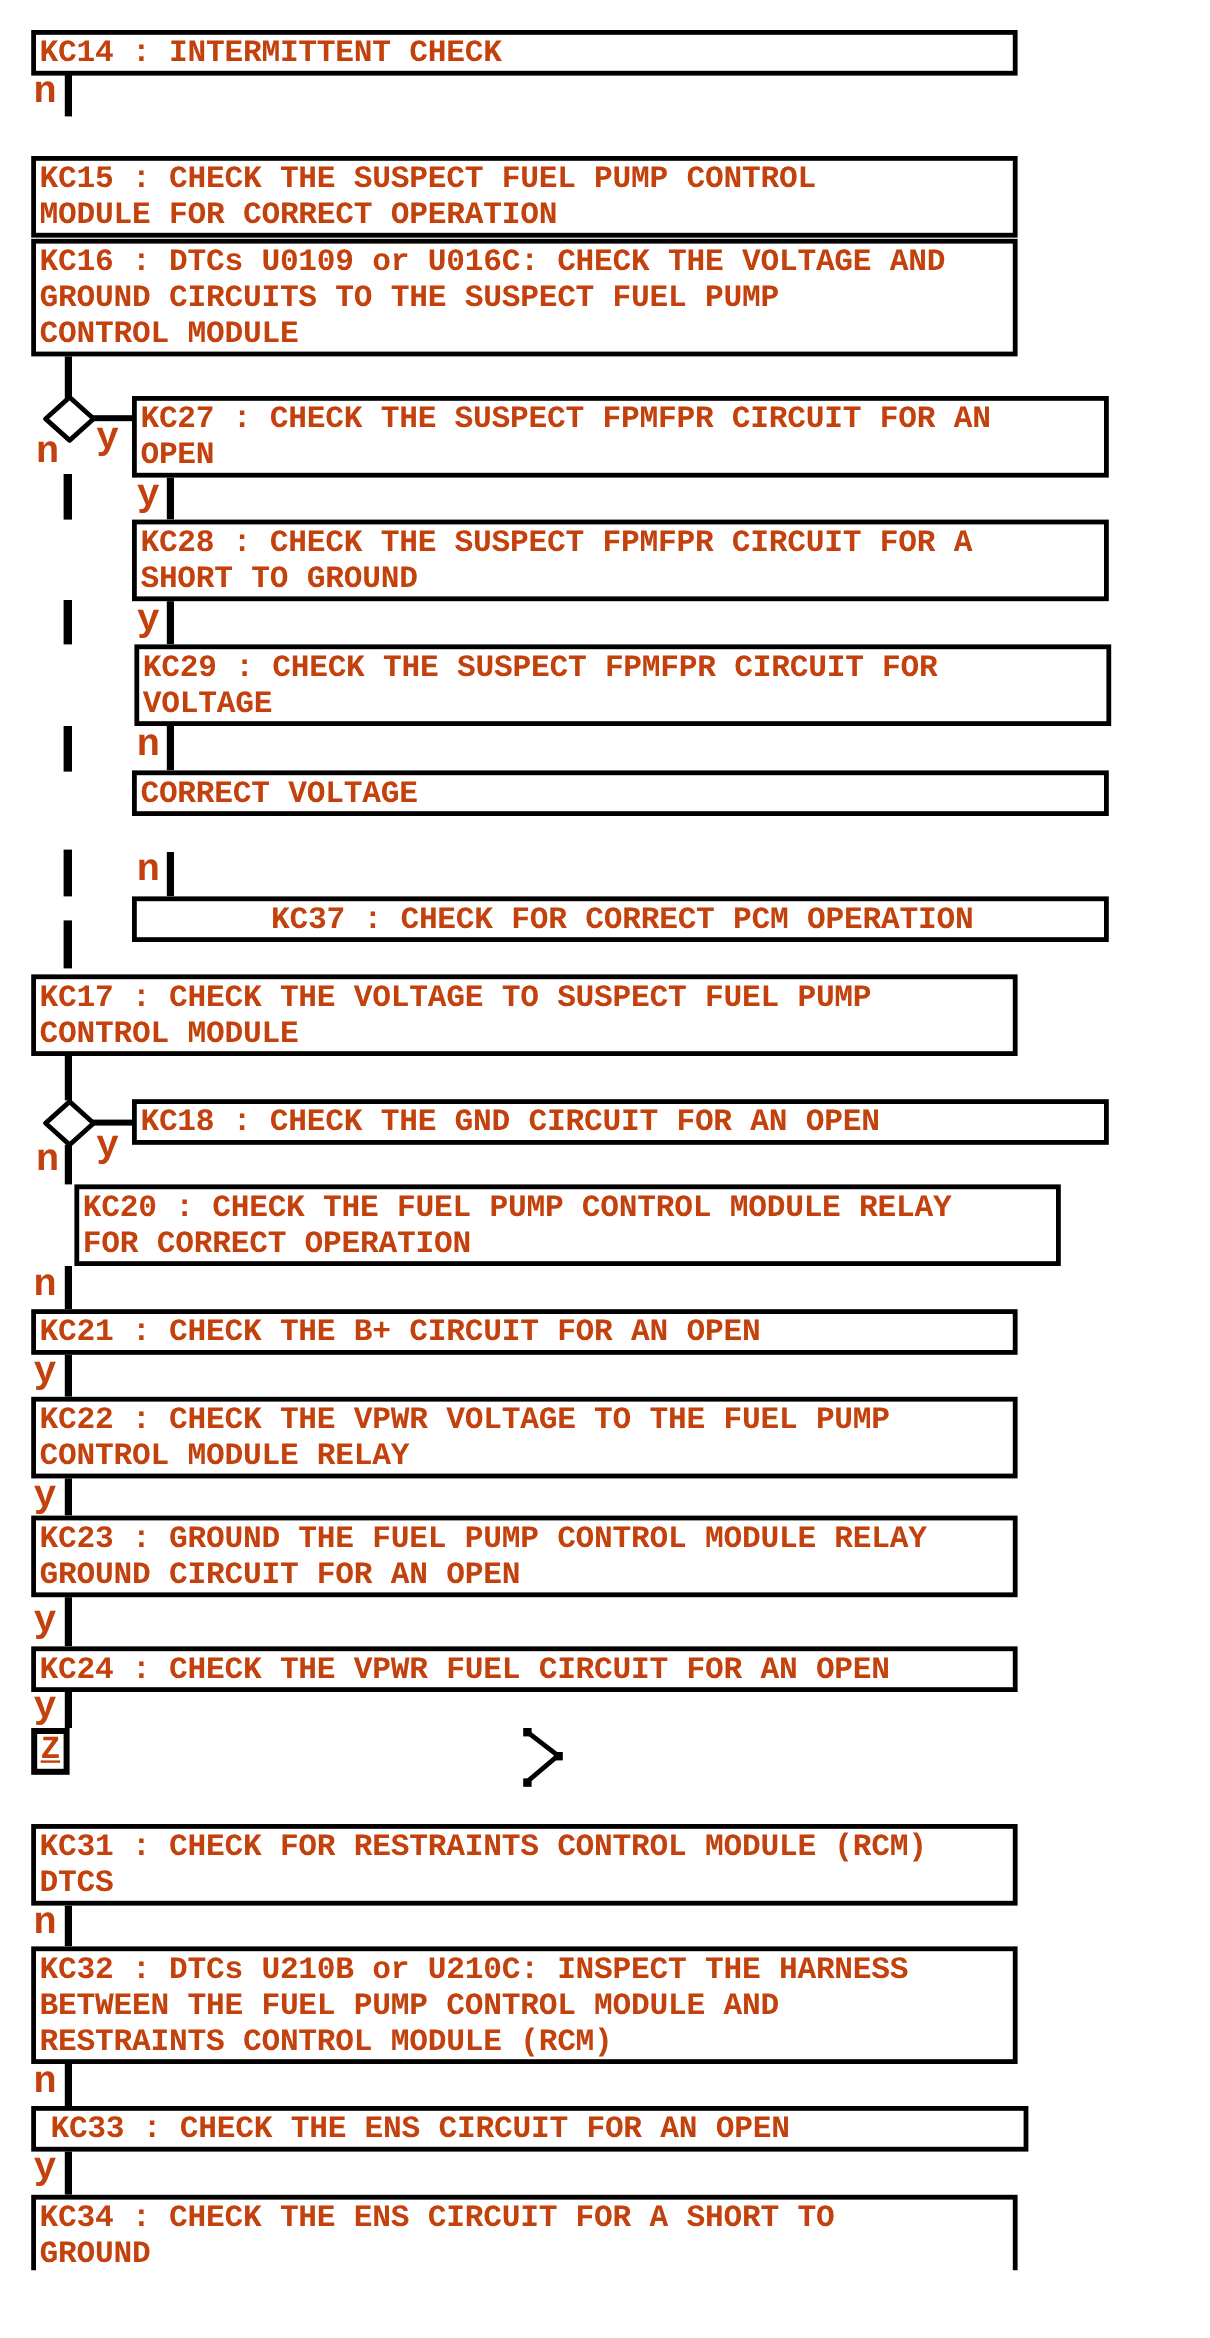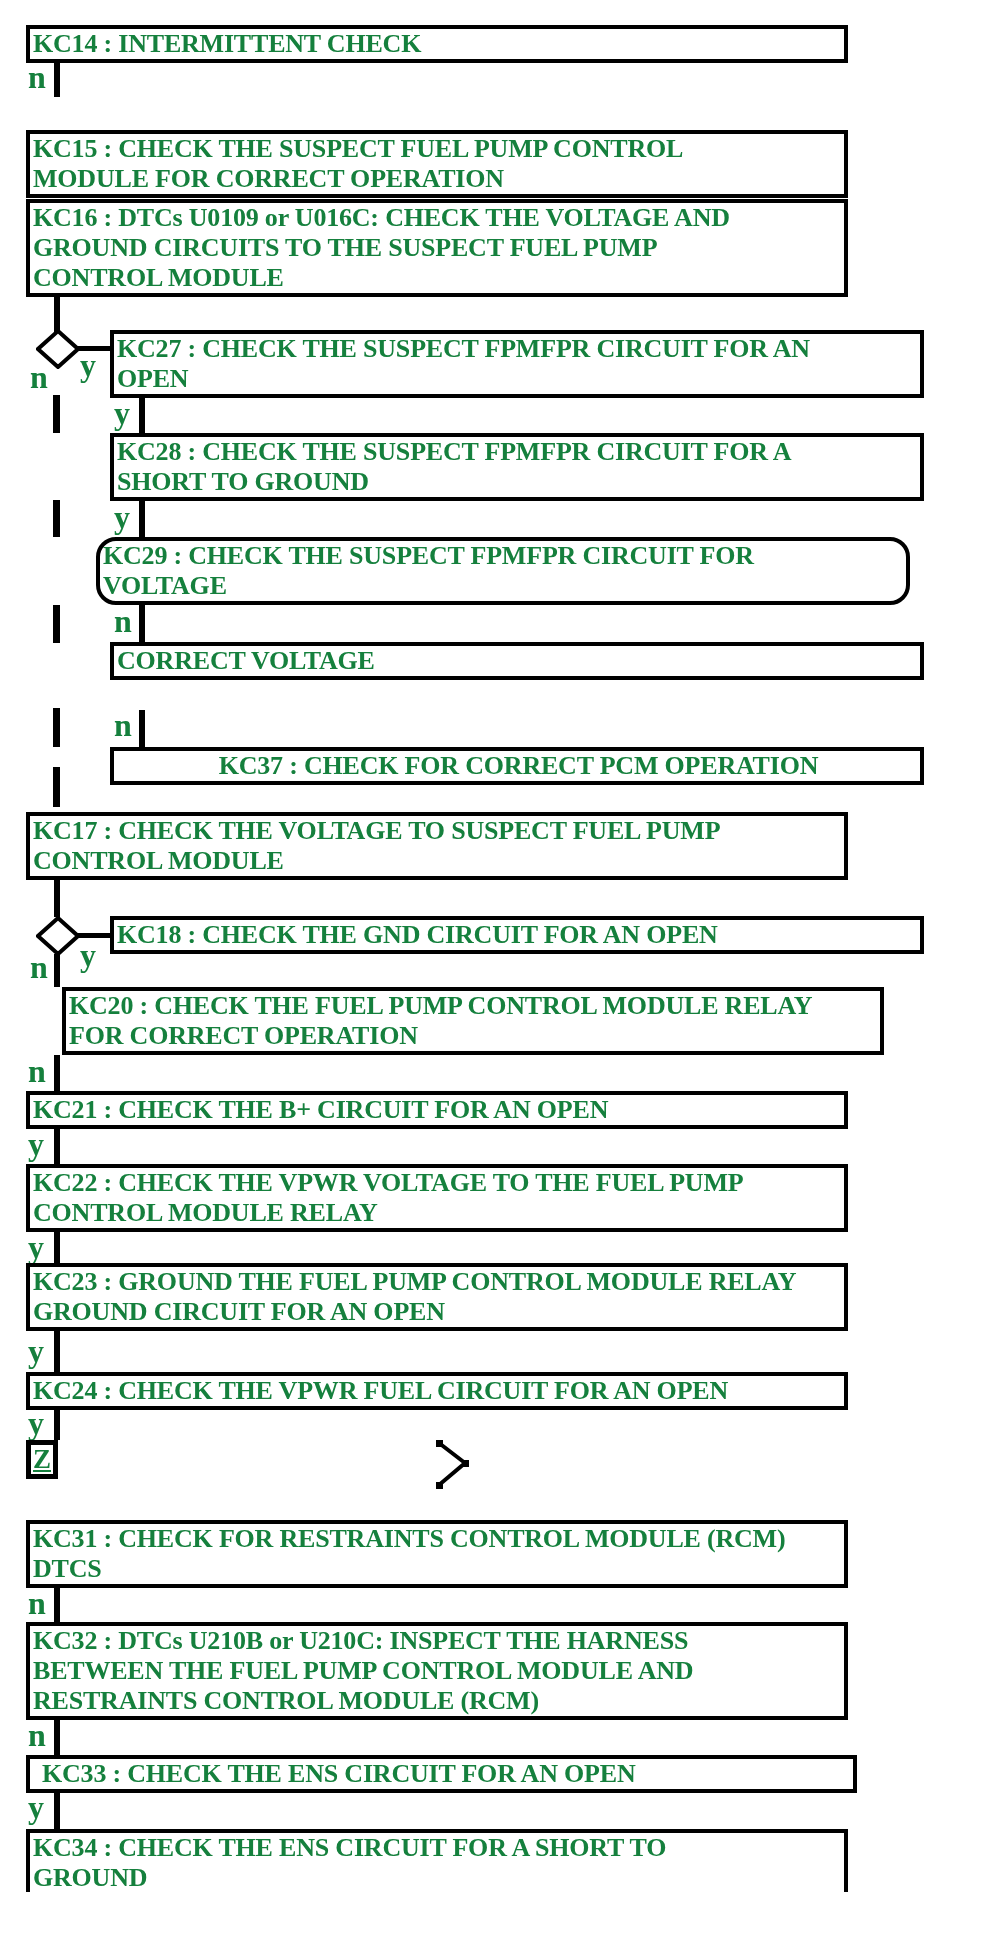--- a/index.html
+++ b/index.html
@@ -1,18 +1,18 @@
 <!DOCTYPE html>
 <html><head>
 <meta charset="utf-8">
 <style>
   html,body{margin:0;padding:0;background:#ffffff;}
   .canvas{
     position:relative;width:1008px;height:1892px;background:#ffffff;
-    font-family:Liberation Serif, serif;color:#15803d;overflow:hidden;
+    font-family:Liberation Mono, monospace;color:#c2410c;overflow:hidden;
   }
   .node{
     position:absolute;background:#fff;border:4px solid #000;
     font-weight:bold;font-size:26px;line-height:30px;letter-spacing:-0.2px;
     padding:0 0 0 3px;white-space:nowrap;
   }
   .node .ln{white-space:nowrap;}
   .vline{position:absolute;left:54px;width:6px;background:#000;}
   .vline.inset{left:139px;}
   .hline{position:absolute;height:5px;background:#000;}
@@ -74,21 +74,21 @@
   <div class="vline inset" style="top:398px;height:35px;"></div>
   <div class="lbl" style="left:114px;top:398px;">y</div>
 
   <div class="node" style="left:110px;top:433px;width:803px;">
     <div class="ln">KC28 : CHECK THE SUSPECT FPMFPR CIRCUIT FOR A</div>
     <div class="ln">SHORT TO GROUND</div>
   </div>
   <div class="vline inset" style="top:501px;height:36px;"></div>
   <div class="lbl" style="left:114px;top:502px;">y</div>
 
-  <div class="node" style="left:96px;top:537px;width:803px;border-radius:20px;">
+  <div class="node" style="left:112px;top:537px;width:803px;">
     <div class="ln">KC29 : CHECK THE SUSPECT FPMFPR CIRCUIT FOR</div>
     <div class="ln">VOLTAGE</div>
   </div>
   <div class="vline inset" style="top:605px;height:37px;"></div>
   <div class="lbl" style="left:114px;top:606px;">n</div>
 
   <div class="node" style="left:110px;top:642px;width:803px;">
     <div class="ln">CORRECT VOLTAGE</div>
   </div>
   <div class="vline inset" style="top:710px;height:37px;"></div>

